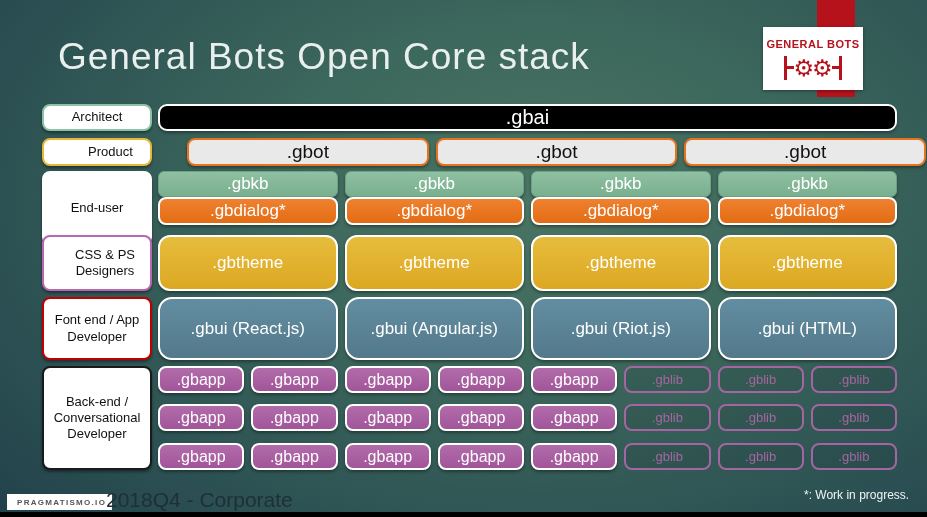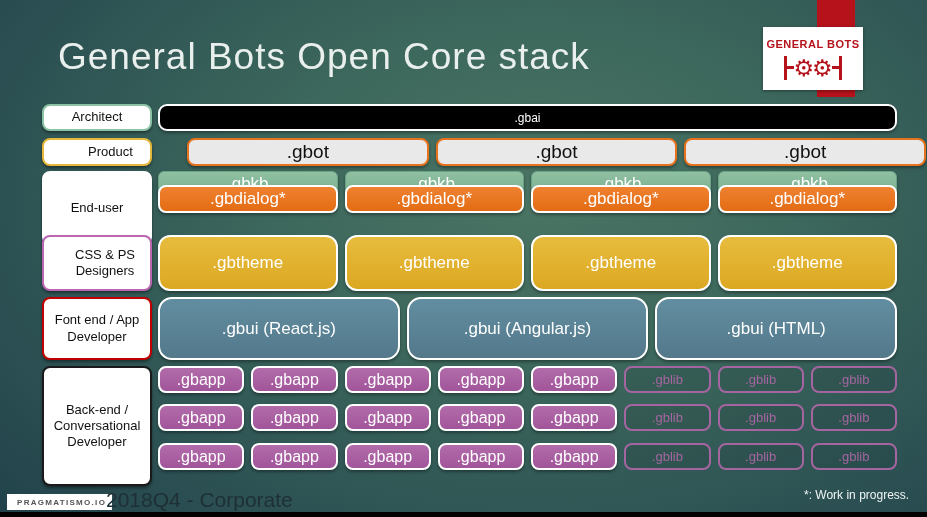--- a/index.html
+++ b/index.html
@@ -35,39 +35,39 @@
     position:absolute;left:42px;width:110px;background:#fff;border-radius:8px;
     display:flex;align-items:center;justify-content:center;text-align:center;
     color:#111;font-size:13px;line-height:1.25;padding:0 8px;box-sizing:border-box;
     box-shadow:0 2px 3px rgba(0,0,0,.4);
   }
   .role-architect{top:104px;height:27px;border:2px solid #8cc3a6;}
   .role-product{top:138px;height:28px;border:2px solid #e5b73a;padding-left:35px;}
   .role-end-user{top:171px;height:74px;border:2px solid #fff;}
   .role-css{top:235px;height:56px;border:2px solid #bb66b1;padding-left:24px;}
   .role-frontend{top:297px;height:63px;border:2px solid #c00000;}
-  .role-backend{top:366px;height:120px;border:2px solid #1a1a1a;justify-content:center;}
+  .role-backend{top:366px;height:104px;border:2px solid #1a1a1a;justify-content:center;}
 
   
   .row{position:absolute;left:158px;width:739px;display:flex;gap:7px;}
   .cell{
     flex:1;display:flex;align-items:center;justify-content:center;
     color:#fff;box-sizing:border-box;box-shadow:0 2px 3px rgba(0,0,0,.35);
   }
   .row-gbai{top:104px;height:27px;}
   .row-gbot{top:138px;height:28px;padding-left:29px;}
   .row-gbkb{top:171px;height:26px;}
-  .row-gbdialog{top:185px;height:28px;}
+  .row-gbdialog{top:197px;height:28px;}
   .row-gbtheme{top:235px;height:56px;}
   .row-gbui{top:297px;height:63px;}
   .row-backend1{top:366px;height:27px;}
   .row-backend2{top:404px;height:27px;}
   .row-backend3{top:443px;height:27px;}
 
-  .gbai{background:#000;border:2px solid #fff;border-radius:9px;font-size:12px;}
+  .gbai{background:#000;border:2px solid #fff;border-radius:9px;font-size:20px;}
   .gbot{background:#e9e9e9;border:2px solid #e8731e;border-radius:8px;color:#111;font-size:19px;}
   .gbkb{
     background:linear-gradient(#8fc0a1,#79af8e);
     border:1px solid #6ba387;border-radius:6px;font-size:17px;
   }
   .gbdialog{background:linear-gradient(#ef8130,#e36c14);border:2px solid #fff;border-radius:8px;font-size:17px;}
   .gbtheme{background:linear-gradient(#e7bc3d,#dca822);border:2px solid #fff;border-radius:12px;font-size:17px;}
   .gbui{background:linear-gradient(#628da0,#53798b);border:2px solid #fff;border-radius:14px;font-size:17px;}
   .gbapp{background:linear-gradient(#b26caa,#a1559a);border:2px solid #fff;border-radius:8px;font-size:16px;}
   .gblib{
@@ -149,20 +149,21 @@
   <div class="row row-gbtheme">
     <div class="cell gbtheme">.gbtheme</div>
     <div class="cell gbtheme">.gbtheme</div>
     <div class="cell gbtheme">.gbtheme</div>
     <div class="cell gbtheme">.gbtheme</div>
   </div>
 
   <div class="row row-gbui">
     <div class="cell gbui">.gbui (React.js)</div>
     <div class="cell gbui">.gbui (Angular.js)</div>
+    <div class="cell gbui">.gbui (Riot.js)</div>
     <div class="cell gbui">.gbui (HTML)</div>
   </div>
 
   <div class="row row-backend1">
     <div class="cell gbapp">.gbapp</div>
     <div class="cell gbapp">.gbapp</div>
     <div class="cell gbapp">.gbapp</div>
     <div class="cell gbapp">.gbapp</div>
     <div class="cell gbapp">.gbapp</div>
     <div class="cell gblib">.gblib</div>

